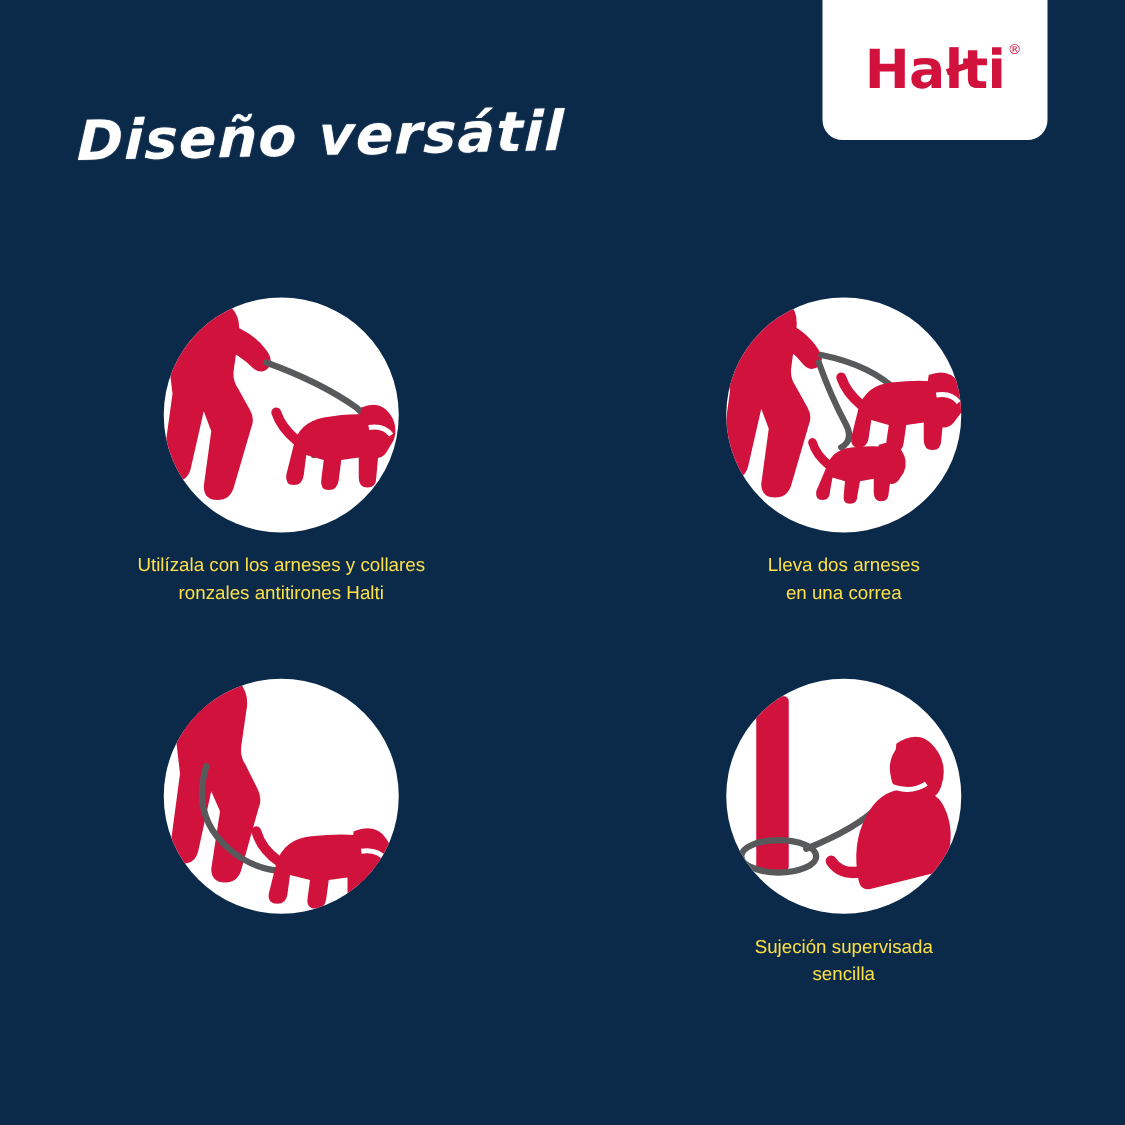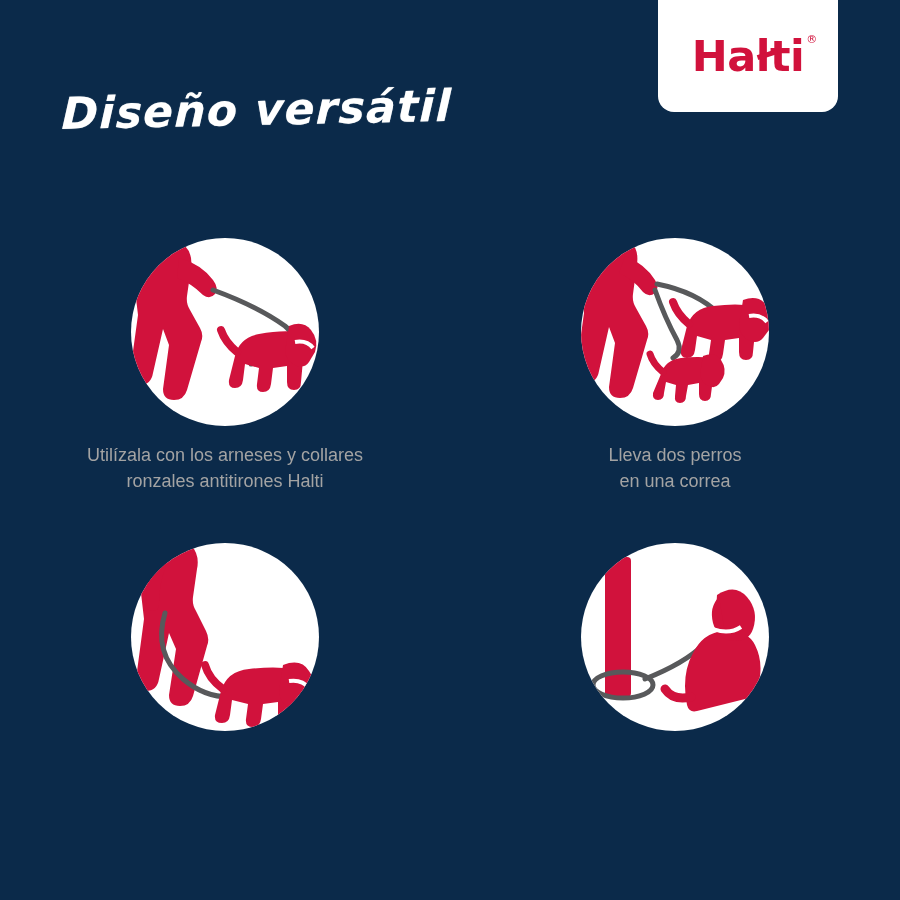--- a/index.html
+++ b/index.html
@@ -104,22 +104,22 @@
     position: relative;
     overflow: visible;
   }
   .disc svg {
     position: absolute;
     left: -14px;
     top: -14px;
   }
   .caption {
     margin-top: 16px;
-    color: #a3a3a3;
-    font-size: 18px;
+    color: #fde047;
+    font-size: 15px;
     line-height: 1.45;
     text-align: center;
     white-space: pre-line;
     font-family: "Liberation Sans", sans-serif;
   }
 </style>
 </head>
 <body>
 
 <div class="page">
@@ -186,21 +186,21 @@
             <path d="M176 76 q16 -6 24 6 q8 12 2 24 l-6 8 q-5 6 -13 3 q-10 -4 -11 -16 z" fill="#d1123c"></path>
             <path d="M182 92 q12 -2 18 6" fill="none" stroke="#ffffff" stroke-width="4"></path>
             <path d="M122 100 q-12 -10 -16 -22" fill="none" stroke="#d1123c" stroke-width="8" stroke-linecap="round"></path>
 
             <path d="M94 150 q4 -14 20 -16 q18 -2 30 0 q8 2 8 10 q0 8 -6 11 l-2 15 q0 7 -6 7 q-6 0 -6 -7 l0 -11 -11 2 -2 11 q0 7 -6 7 q-6 0 -5 -7 l1 -11 -10 -3 -2 11 q0 7 -6 7 q-6 0 -5 -7 z" fill="#d1123c"></path>
             <path d="M136 132 q12 -5 18 4 q6 9 2 18 l-4 6 q-4 5 -10 2 q-8 -3 -9 -12 z" fill="#d1123c"></path>
             <path d="M96 148 q-10 -8 -13 -18" fill="none" stroke="#d1123c" stroke-width="7" stroke-linecap="round"></path>
           </g>
         </svg>
       </div>
-      <div class="caption">Lleva dos perros
+      <div class="caption">Lleva dos arneses
 en una correa</div>
     </div>
 
     <div class="cell">
       <div class="disc">
         <svg width="216" height="216" viewBox="0 0 216 216">
           <defs>
             <clipPath id="clip3">
                 <circle cx="108" cy="108" r="94"></circle>
               </clipPath>
@@ -241,16 +241,18 @@
             <path d="M150 66 q18 -12 30 2 q12 14 6 32 q-4 12 -18 12 q-16 0 -20 -16 z" fill="#d1123c"></path>
 
             <path d="M152 68 q-10 10 -6 26 q2 10 12 10" fill="#d1123c"></path>
 
             <path d="M146 100 q16 6 28 -2" fill="none" stroke="#ffffff" stroke-width="4"></path>
 
             <path d="M124 168 q-18 4 -26 -8" fill="none" stroke="#d1123c" stroke-width="9" stroke-linecap="round"></path>
           </g>
         </svg>
       </div>
+      <div class="caption">Sujeción supervisada
+sencilla</div>
     </div>
 
   </div>
 </div>
 
 </body></html>

